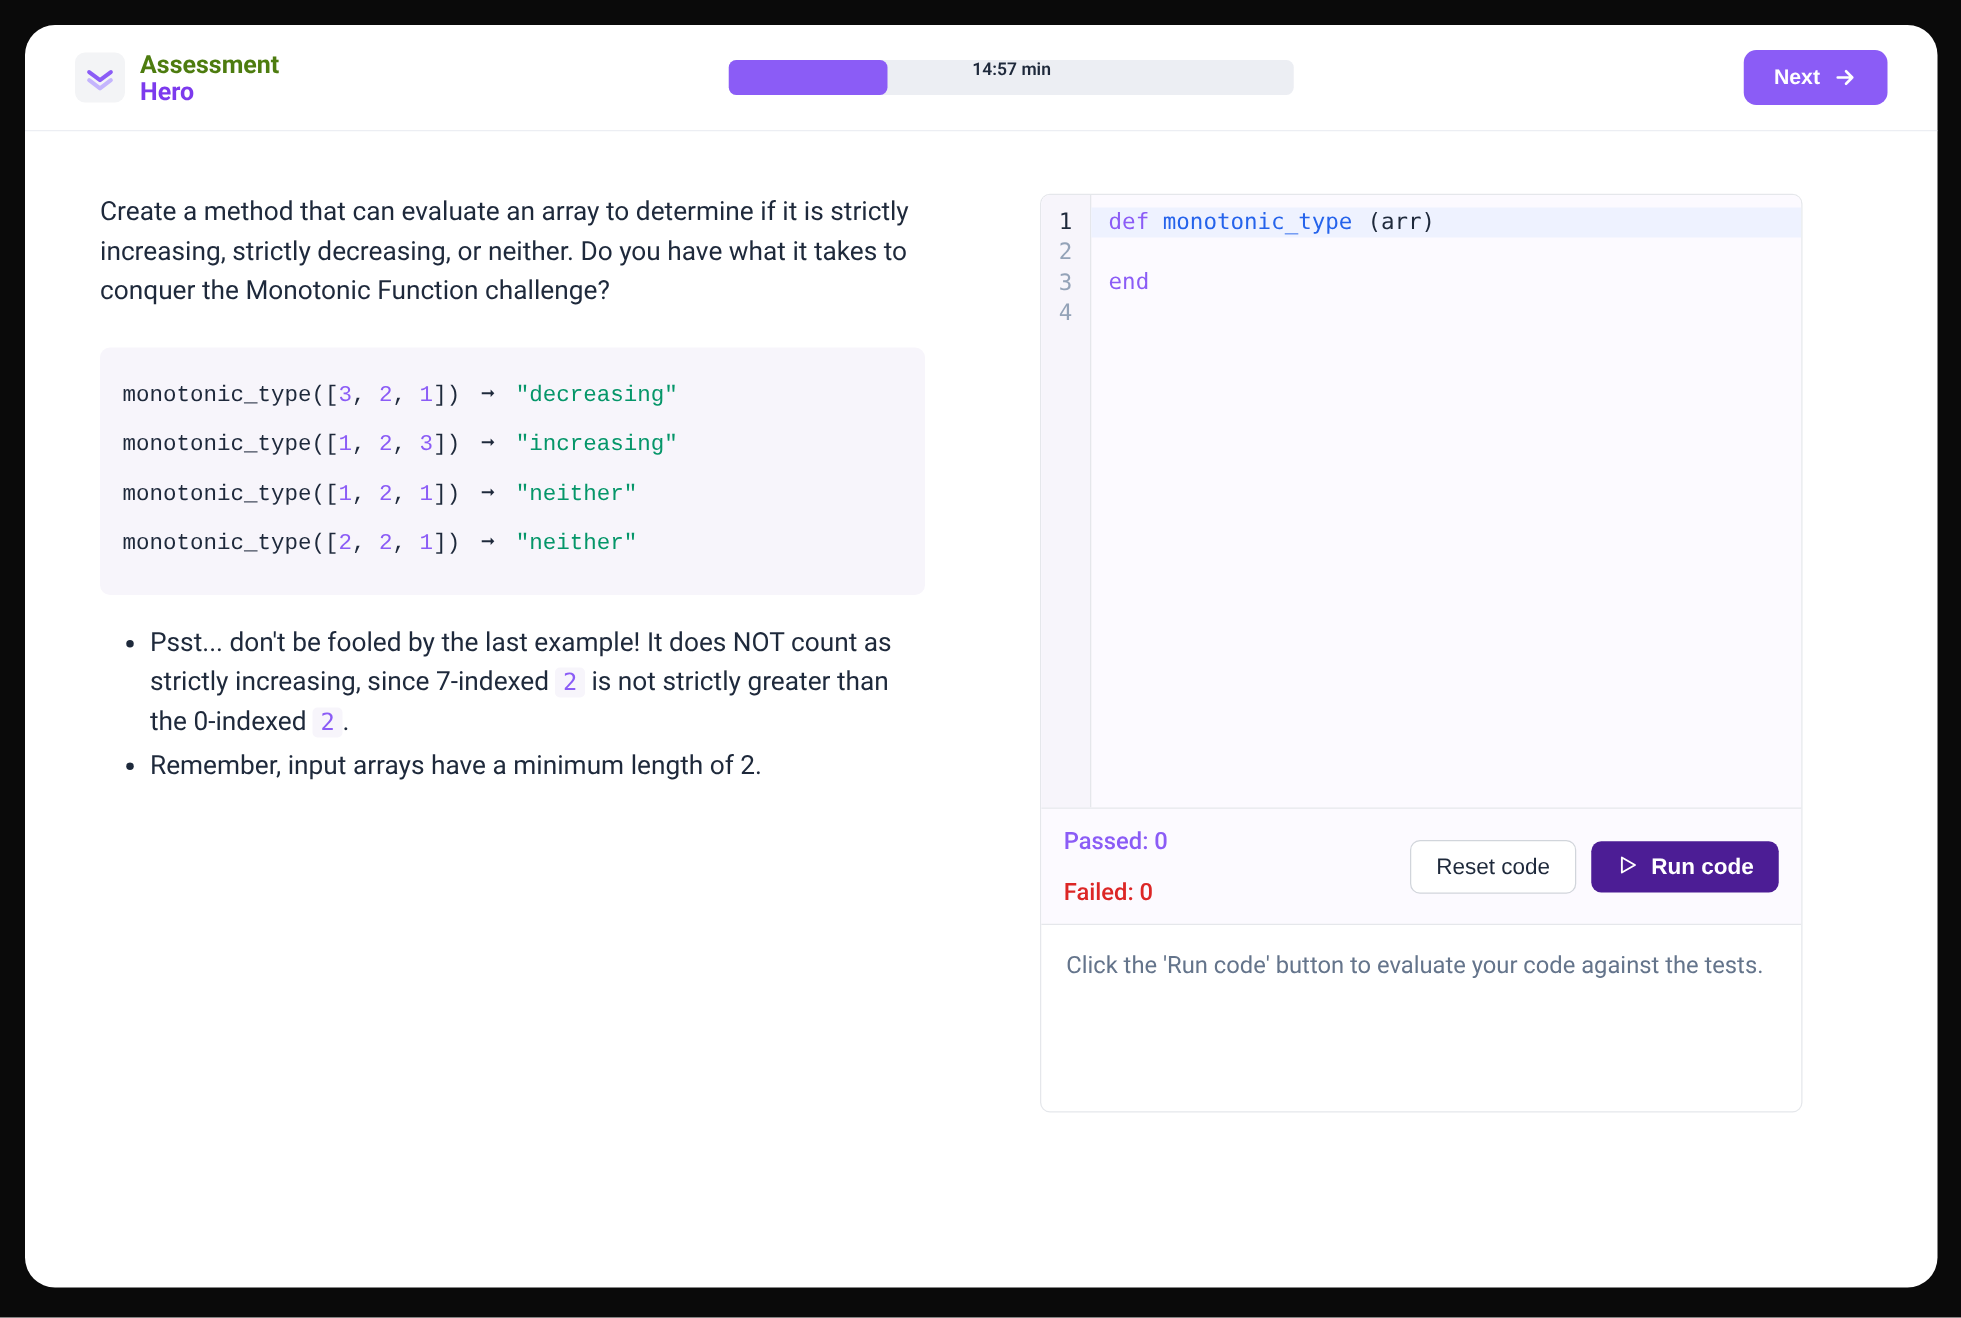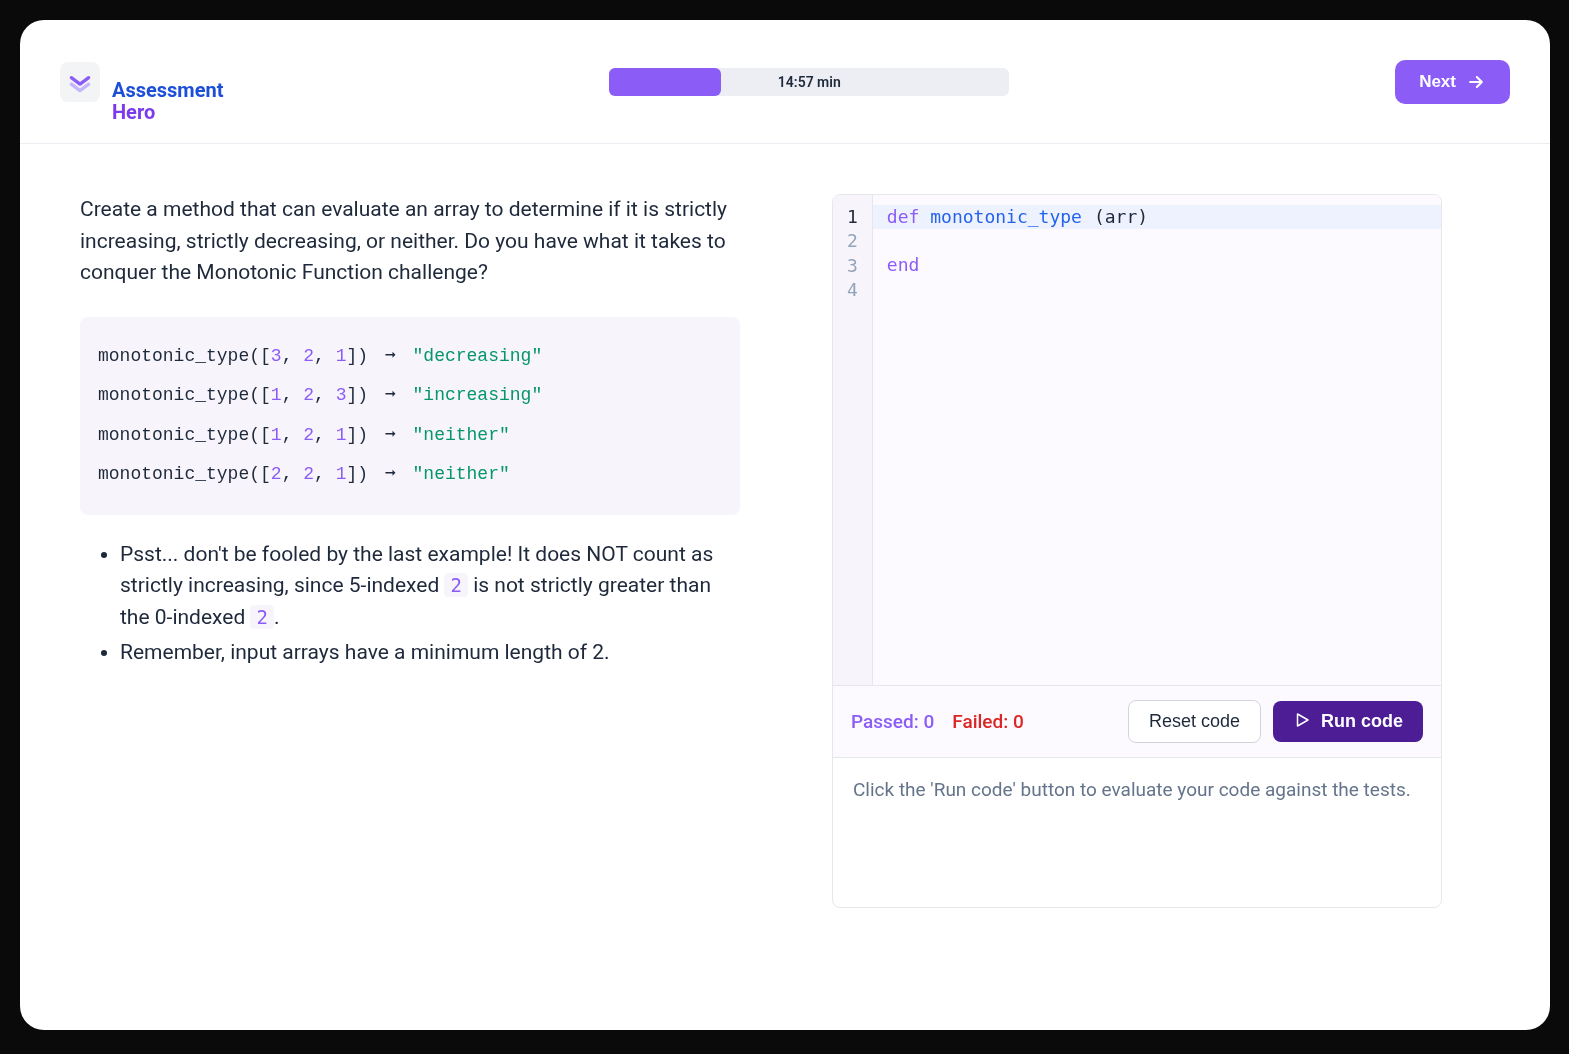--- a/index.html
+++ b/index.html
@@ -38,35 +38,35 @@
   border-radius: 8px;
   display: flex;
   align-items: center;
   justify-content: center;
 }
 .logo-text {
   font-weight: 700;
   font-size: 20px;
   line-height: 1.1;
 }
-.logo-text .line1 { color: #1d4ed8; margin-top: 39px; }
+.logo-text .line1 { color: #4d7c0f; }
 .logo-text .line2 { color: #7c3aed; }
 .timer-wrap {
   flex: 1;
   display: flex;
   justify-content: center;
 }
 .timer-bar {
-  width: 400px;
+  width: 452px;
   height: 28px;
   background: #eceef3;
   border-radius: 6px;
   position: relative;
   display: flex;
-  align-items: center;
+  align-items: flex-start;
   justify-content: center;
 }
 .timer-fill {
   position: absolute;
   left: 0;
   top: 0;
   height: 100%;
   width: 28%;
   background: #8b5cf6;
   border-radius: 6px;
@@ -176,21 +176,21 @@
 .kw { color: #8b5cf6; }
 .fn2 { color: #2563eb; }
 .paren { color: #1e293b; margin-left: 12px; }
 .controls {
   display: flex;
   align-items: center;
   padding: 14px 18px;
   background: #fcfaff;
   border-top: 1px solid #e5e7eb;
 }
-.status { display: flex; gap: 18px; font-size: 19px; font-weight: 500;}
+.status { display: flex; gap: 18px; font-size: 19px; font-weight: 500; flex-direction: column;}
 .passed { color: #8b5cf6; }
 .failed { color: #dc2626; }
 .spacer { flex: 1; }
 .reset-btn {
   background: #fff;
   border: 1px solid #d1d5db;
   padding: 10px 20px;
   border-radius: 8px;
   font-size: 18px;
   font-weight: 500;
@@ -259,21 +259,21 @@
 
       <div class="examples">
         <div><span class="fn">monotonic_type</span>([<span class="num">3</span>, <span class="num">2</span>, <span class="num">1</span>])<span class="arrow"> ➞ </span><span class="str">"decreasing"</span></div>
         <div><span class="fn">monotonic_type</span>([<span class="num">1</span>, <span class="num">2</span>, <span class="num">3</span>])<span class="arrow"> ➞ </span><span class="str">"increasing"</span></div>
         <div><span class="fn">monotonic_type</span>([<span class="num">1</span>, <span class="num">2</span>, <span class="num">1</span>])<span class="arrow"> ➞ </span><span class="str">"neither"</span></div>
         <div><span class="fn">monotonic_type</span>([<span class="num">2</span>, <span class="num">2</span>, <span class="num">1</span>])<span class="arrow"> ➞ </span><span class="str">"neither"</span></div>
       </div>
 
       <ul class="notes">
         <li>
-          <span>Psst... don't be fooled by the last example! It does NOT count as strictly increasing, since 5-indexed </span><span class="inline-code">2</span><span> is not strictly greater than the 0-indexed </span><span class="inline-code">2</span><span>.</span>
+          <span>Psst... don't be fooled by the last example! It does NOT count as strictly increasing, since 7-indexed </span><span class="inline-code">2</span><span> is not strictly greater than the 0-indexed </span><span class="inline-code">2</span><span>.</span>
         </li>
         <li>Remember, input arrays have a minimum length of 2.</li>
       </ul>
     </div>
 
     <div class="right-panel">
       <div class="editor-box">
         <div class="editor">
           <div class="gutter">
             <div class="active">1</div>

